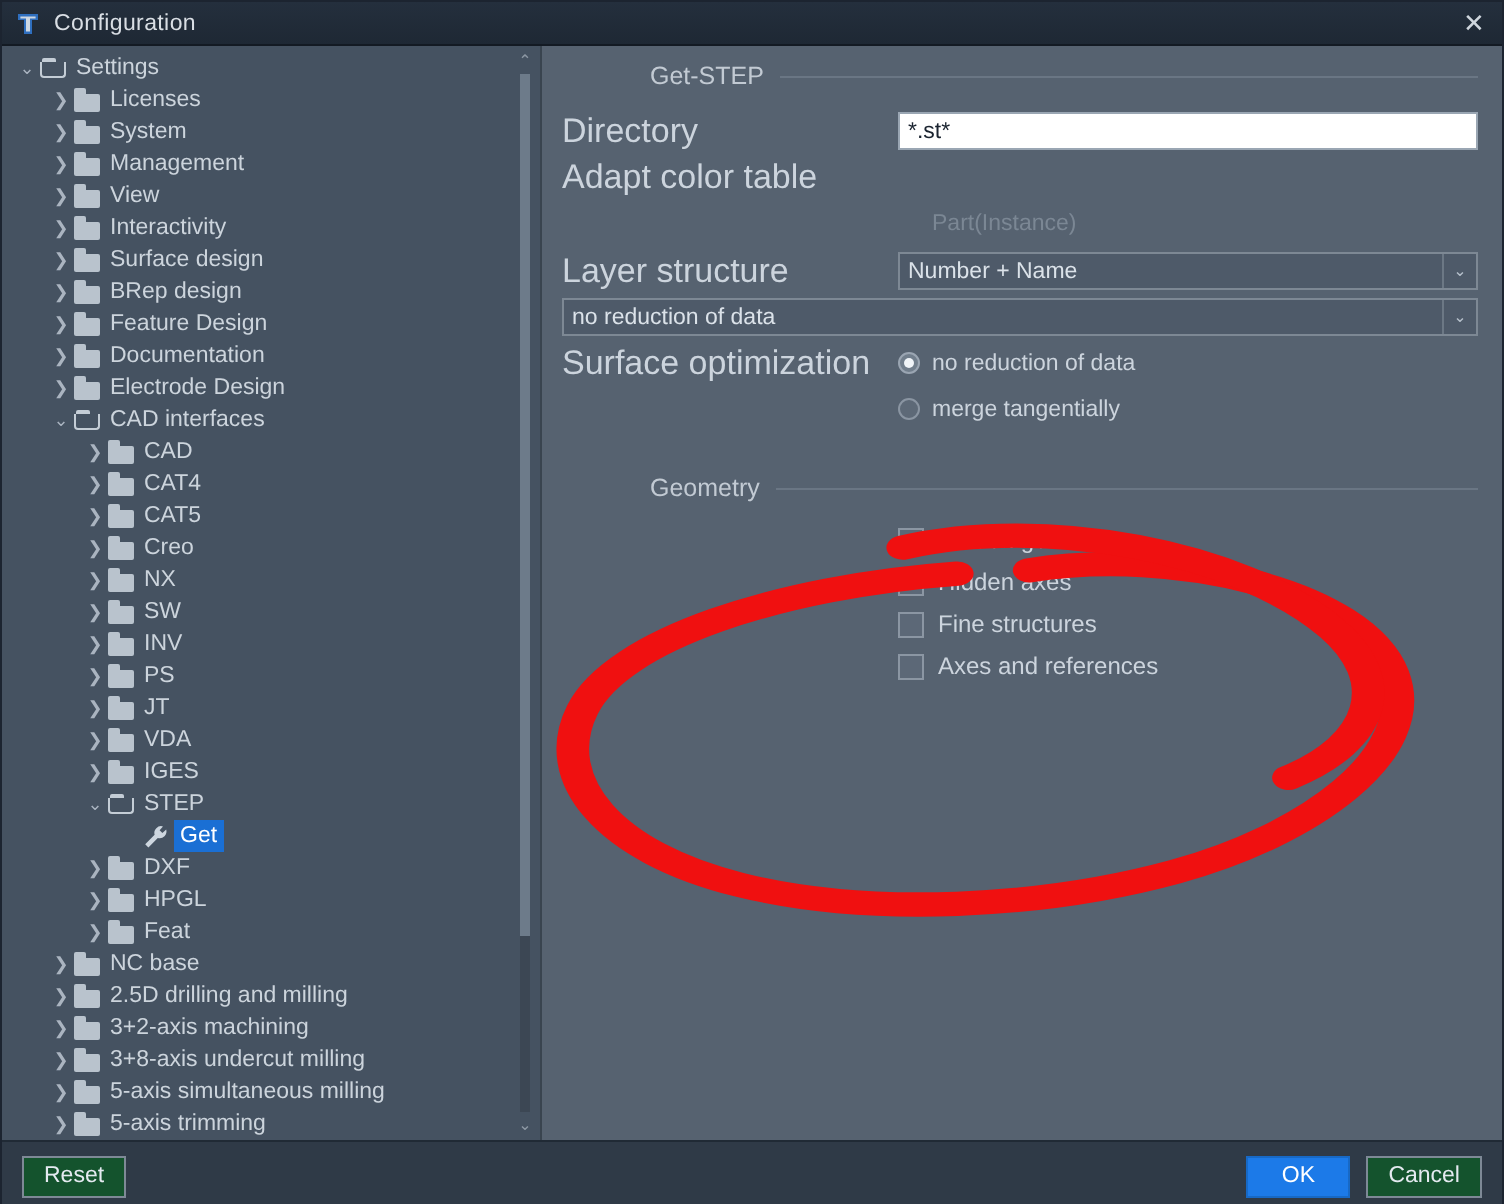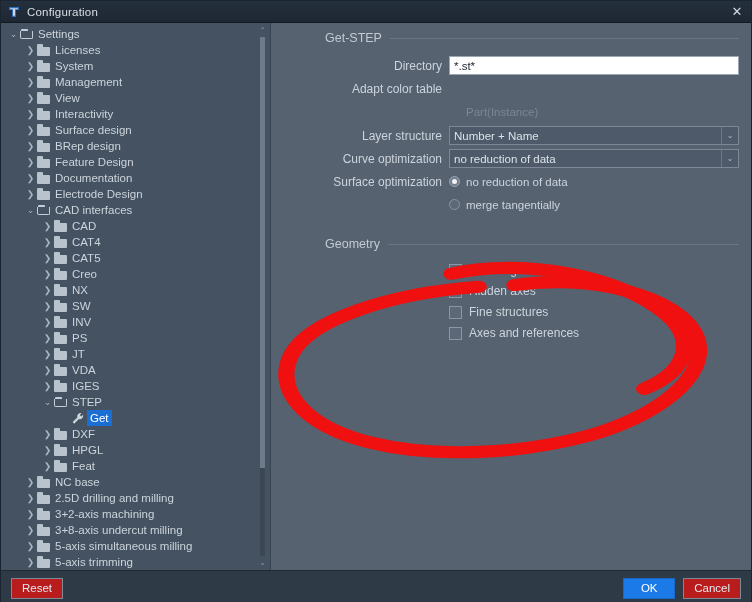--- a/index.html
+++ b/index.html
@@ -193,24 +193,24 @@
 
   .frow {
     display: flex;
     align-items: center;
     min-height: 21px;
     margin-bottom: 2px;
   }
   .flabel {
     width: 168px;
     flex: 0 0 168px;
-    text-align: right;
+    text-align: left;
     padding-right: 7px;
     color: #ccd4dd;
-    font-size: 12px;
+    font-size: 17px;
   }
   .fctl { flex: 1 1 auto; display: flex; align-items: center; }
 
   .textinput {
     height: 19px;
     width: 100%;
     background: #ffffff;
     border: 1px solid #9aa6b3;
     color: #1b2430;
     font-size: 11.5px;
@@ -320,21 +320,21 @@
     min-width: 52px;
     padding: 0 10px;
     font-size: 11.5px;
     border: 1px solid #7e8996;
     background: #5a6personal;
     color: #e4eaf0;
     line-height: 19px;
     text-align: center;
     cursor: pointer;
   }
-  .btn { background: #b91c1c; }
+  .btn { background: #14532d; }
   .btn.primary {
     background: #1c7ae8;
     border-color: #1769c6;
     color: #ffffff;
   }
   .spacer { flex: 1 1 auto; }
   .btn + .btn { margin-left: 8px; }
 </style>
 </head>
 <body>
@@ -633,21 +633,20 @@
         <div class="flabel">Layer structure</div>
         <div class="fctl">
           <div class="combo">
             <span>Number + Name</span>
             <span class="arrow">⌄</span>
           </div>
         </div>
       </div>
 
       <div class="frow">
-        <div class="flabel">Curve optimization</div>
         <div class="fctl">
           <div class="combo">
             <span>no reduction of data</span>
             <span class="arrow">⌄</span>
           </div>
         </div>
       </div>
 
       <div class="frow">
         <div class="flabel">Surface optimization</div>

